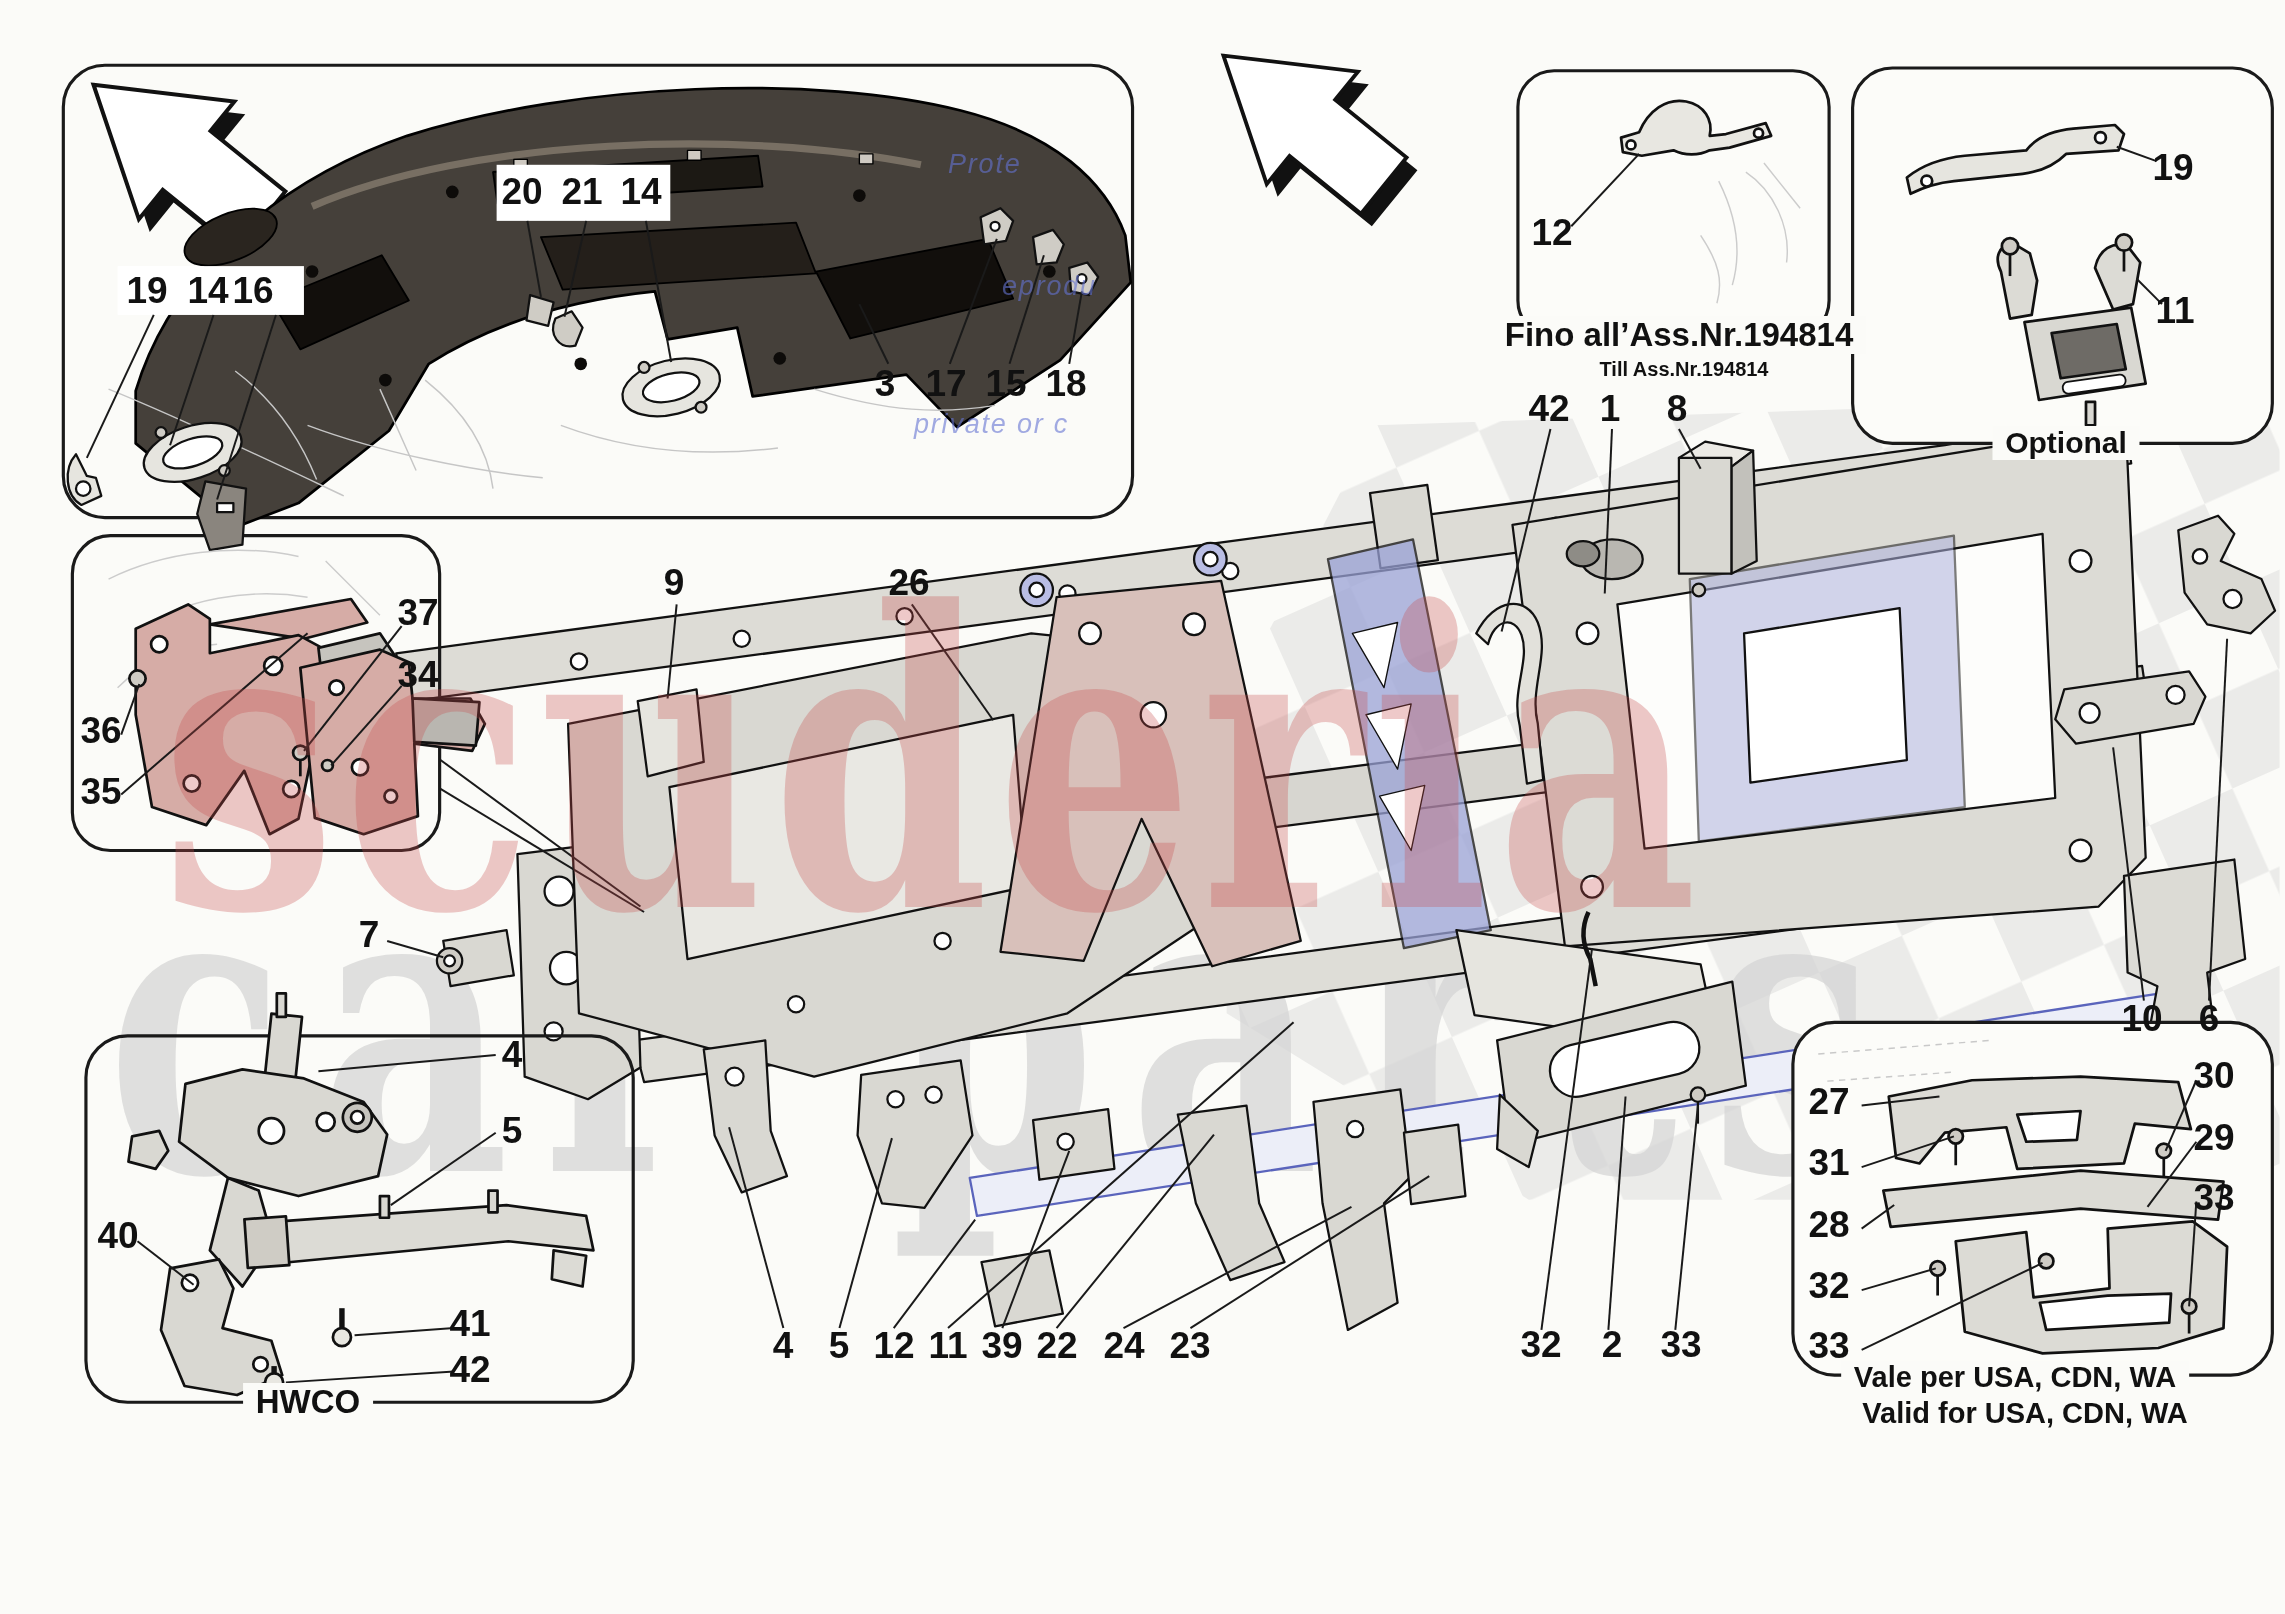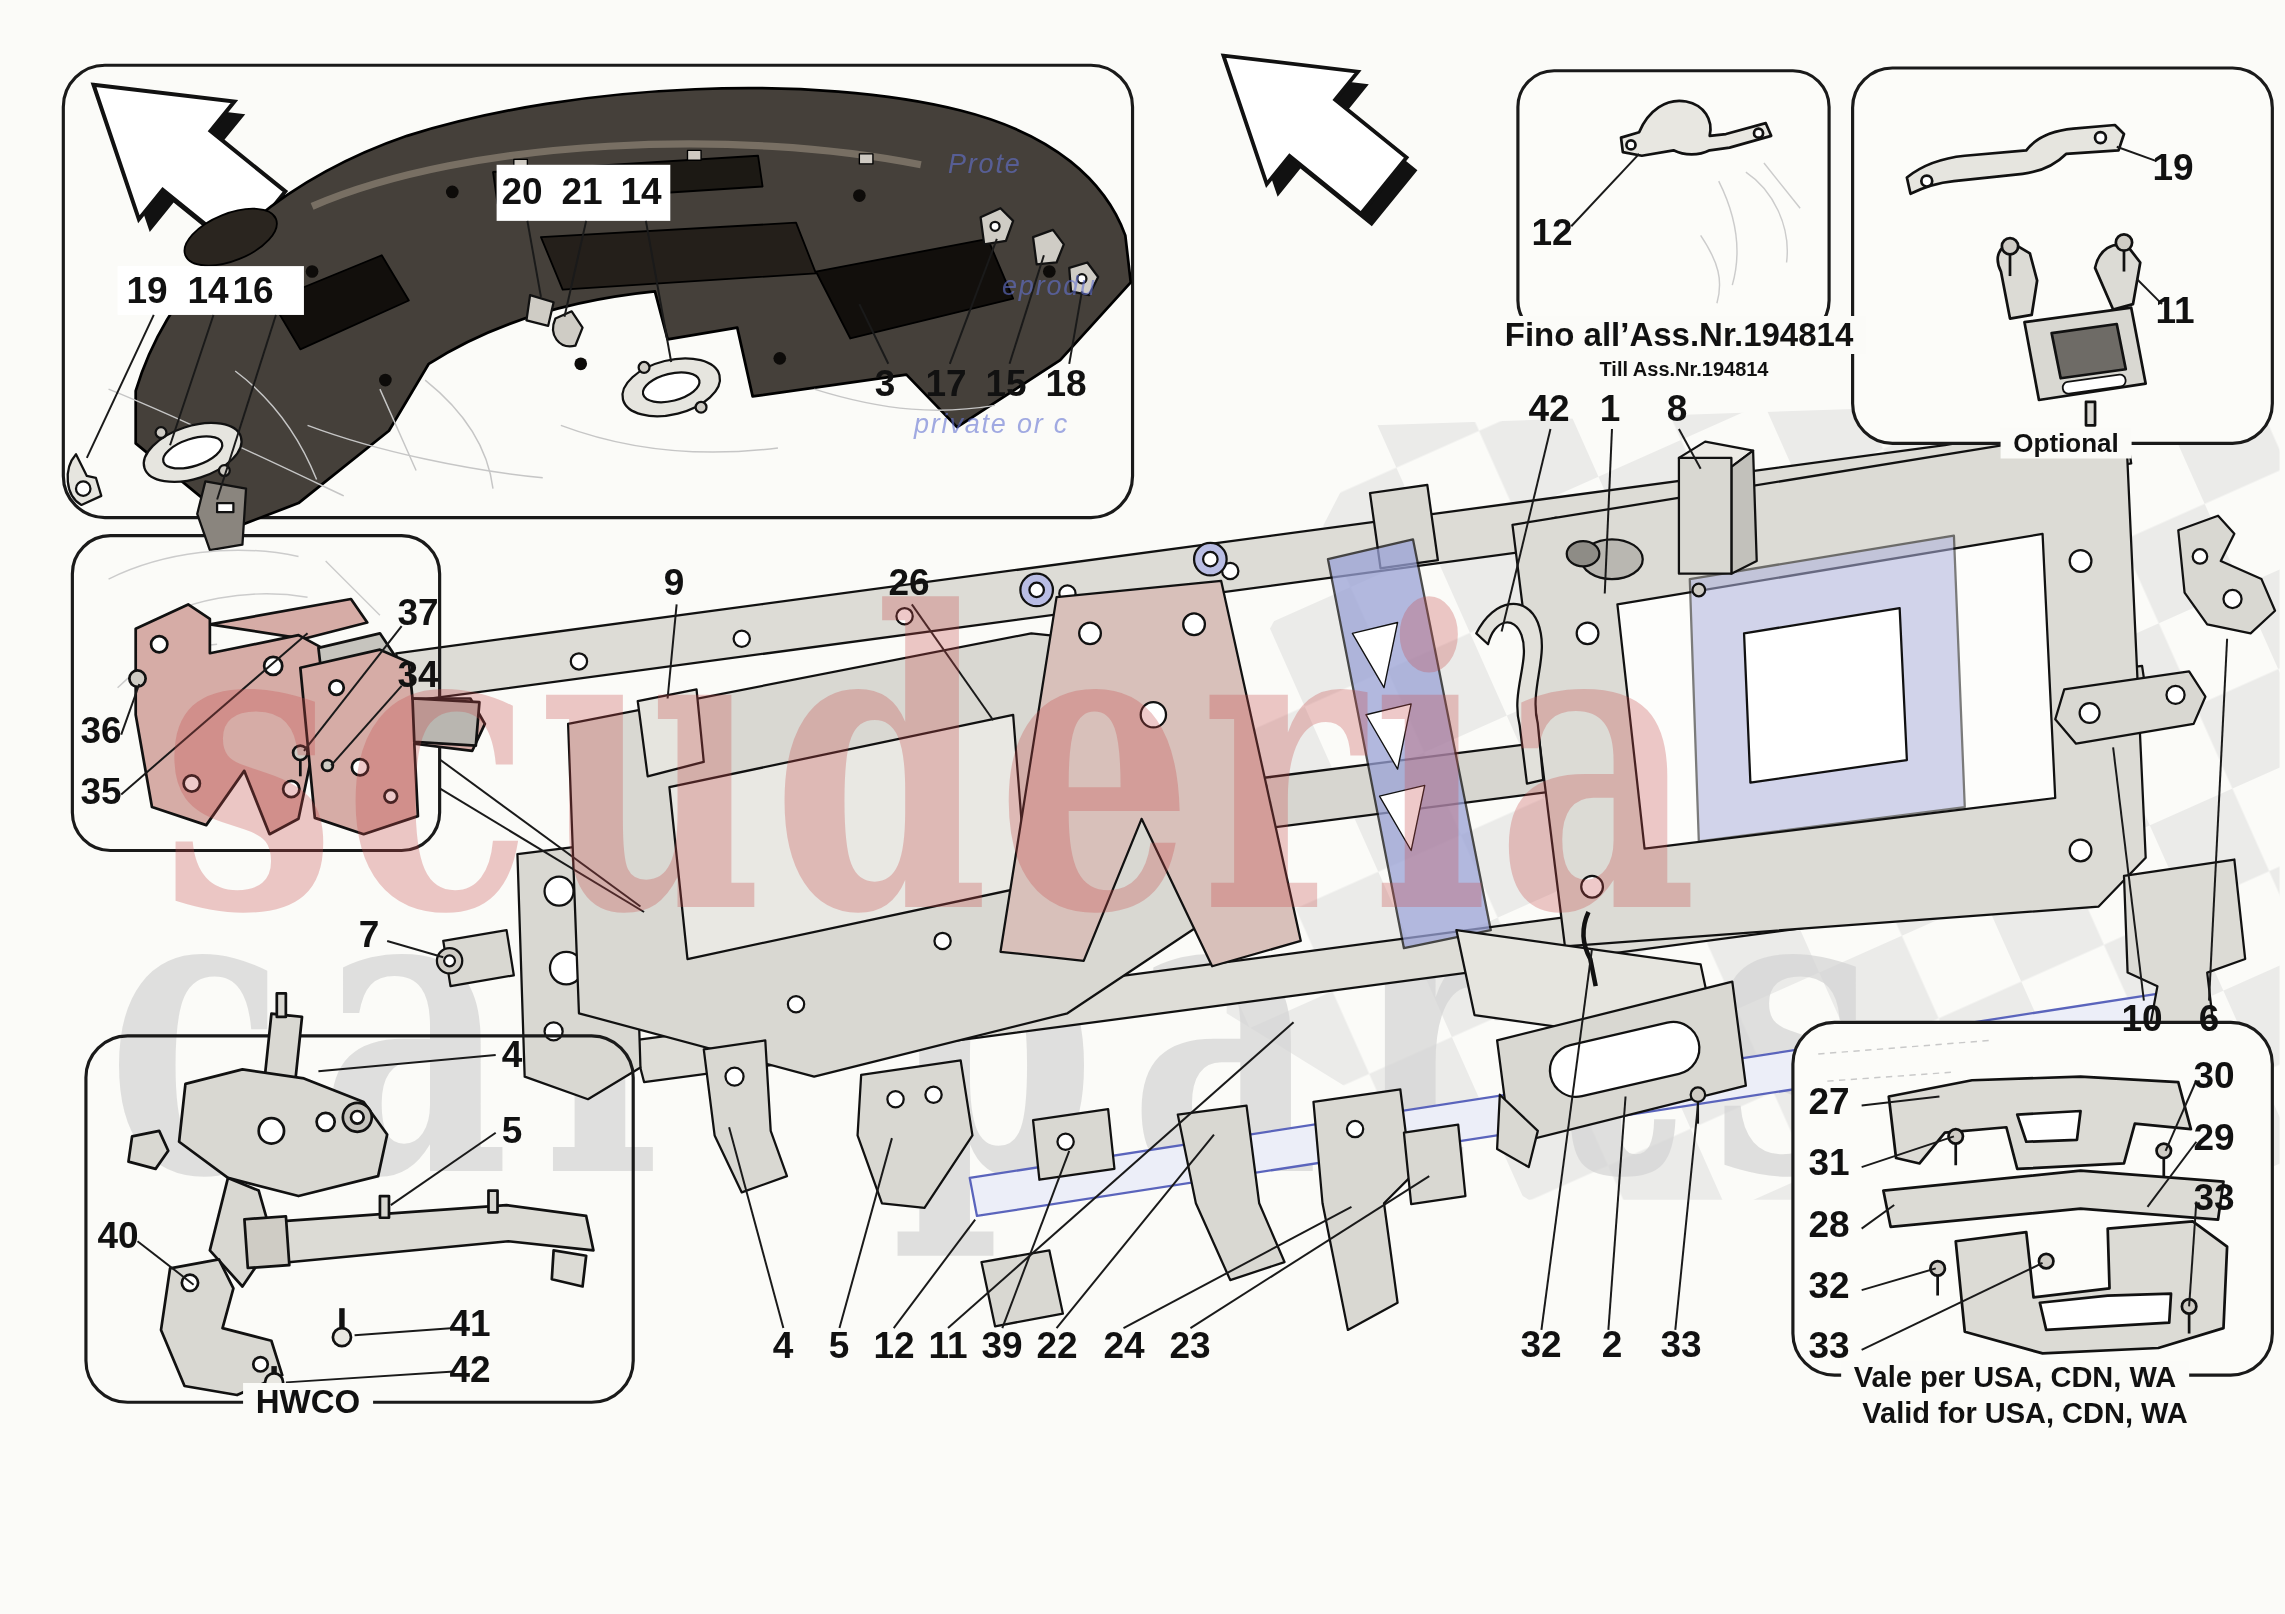--- a/index.html
+++ b/index.html
@@ -14,21 +14,21 @@
   .wm-red{position:absolute;left:161px;top:559px;z-index:4;
           font-family:"DejaVu Serif",serif;font-weight:700;font-size:409px;
           letter-spacing:9px;line-height:1;color:rgba(200,75,75,0.30);
           transform:scaleX(.76);transform-origin:left top;white-space:nowrap;
           pointer-events:none;}
   .wm-blue{position:absolute;z-index:5;font-size:27px;letter-spacing:1.8px;
            color:rgba(100,115,210,0.6);font-style:italic;pointer-events:none;}
   .n{position:absolute;z-index:6;transform:translate(-50%,-50%);
      font-weight:700;font-size:37px;color:#111;white-space:nowrap;}
   .cap{position:absolute;z-index:6;transform:translate(-50%,-50%);
-       font-weight:700;font-size:26px;color:#111;white-space:nowrap;}
+       font-weight:700;font-size:30px;color:#111;white-space:nowrap;}
   .capbg{background:#fbfbf8;padding:0 12.7px;}
 </style>
 </head>
 <body>
 
 <div id="stage">
 
   <div class="wm-gray">car parts</div>
 
   <svg width="2285" height="1615" viewBox="0 0 2526 1785">

